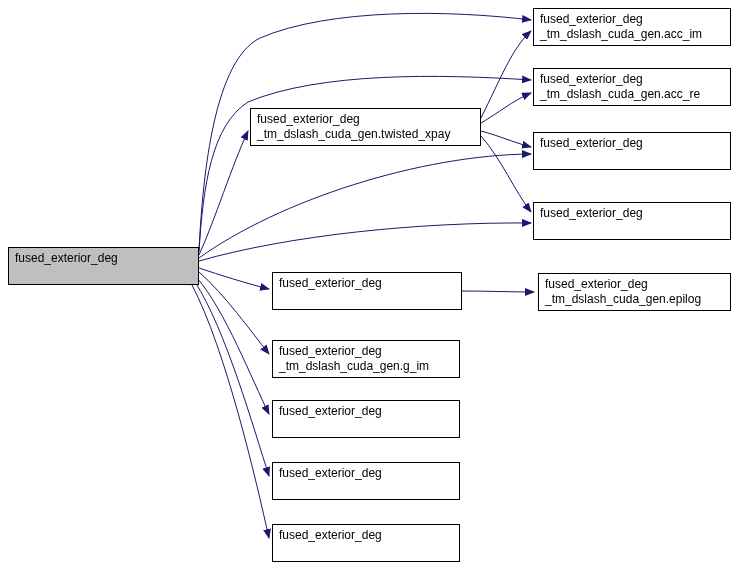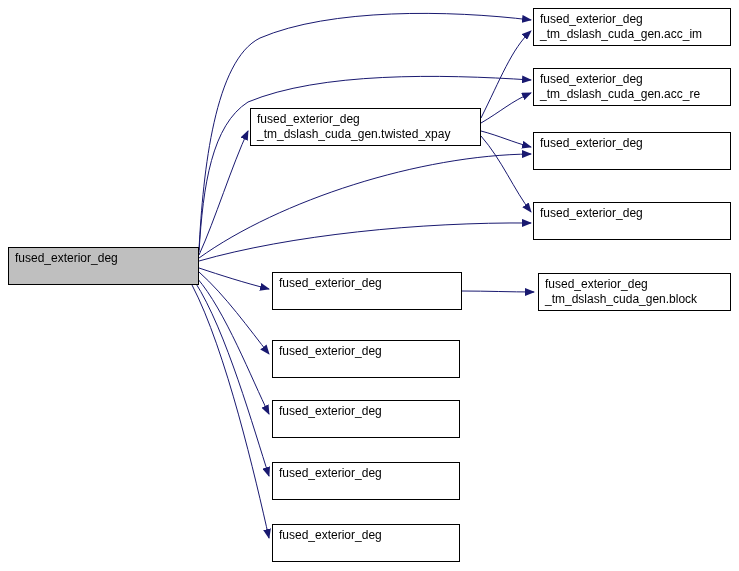--- a/index.html
+++ b/index.html
@@ -96,29 +96,30 @@
   <div class="node" id="node-out_im" style="left:533px; top:132px; width:198px; height:38px;">
     <div class="nl">fused_exterior_deg</div>
   </div>
 
   <div class="node" id="node-out_re" style="left:533px; top:202px; width:198px; height:38px;">
     <div class="nl">fused_exterior_deg</div>
   </div>
 
   <div class="node" id="node-indent" style="left:538px; top:273px; width:193px; height:38px;">
     <div class="nl">fused_exterior_deg</div>
-    <div class="nl">_tm_dslash_cuda_gen.block</div>
+    <div class="nl">_tm_dslash_cuda_gen.epilog</div>
   </div>
 
   <div class="node" id="node-block" style="left:272px; top:272px; width:190px; height:38px;">
     <div class="nl">fused_exterior_deg</div>
   </div>
 
   <div class="node" id="node-g_im" style="left:272px; top:340px; width:188px; height:38px;">
     <div class="nl">fused_exterior_deg</div>
+    <div class="nl">_tm_dslash_cuda_gen.g_im</div>
   </div>
 
   <div class="node" id="node-g_re" style="left:272px; top:400px; width:188px; height:38px;">
     <div class="nl">fused_exterior_deg</div>
   </div>
 
   <div class="node" id="node-in_im" style="left:272px; top:462px; width:188px; height:38px;">
     <div class="nl">fused_exterior_deg</div>
   </div>
 

